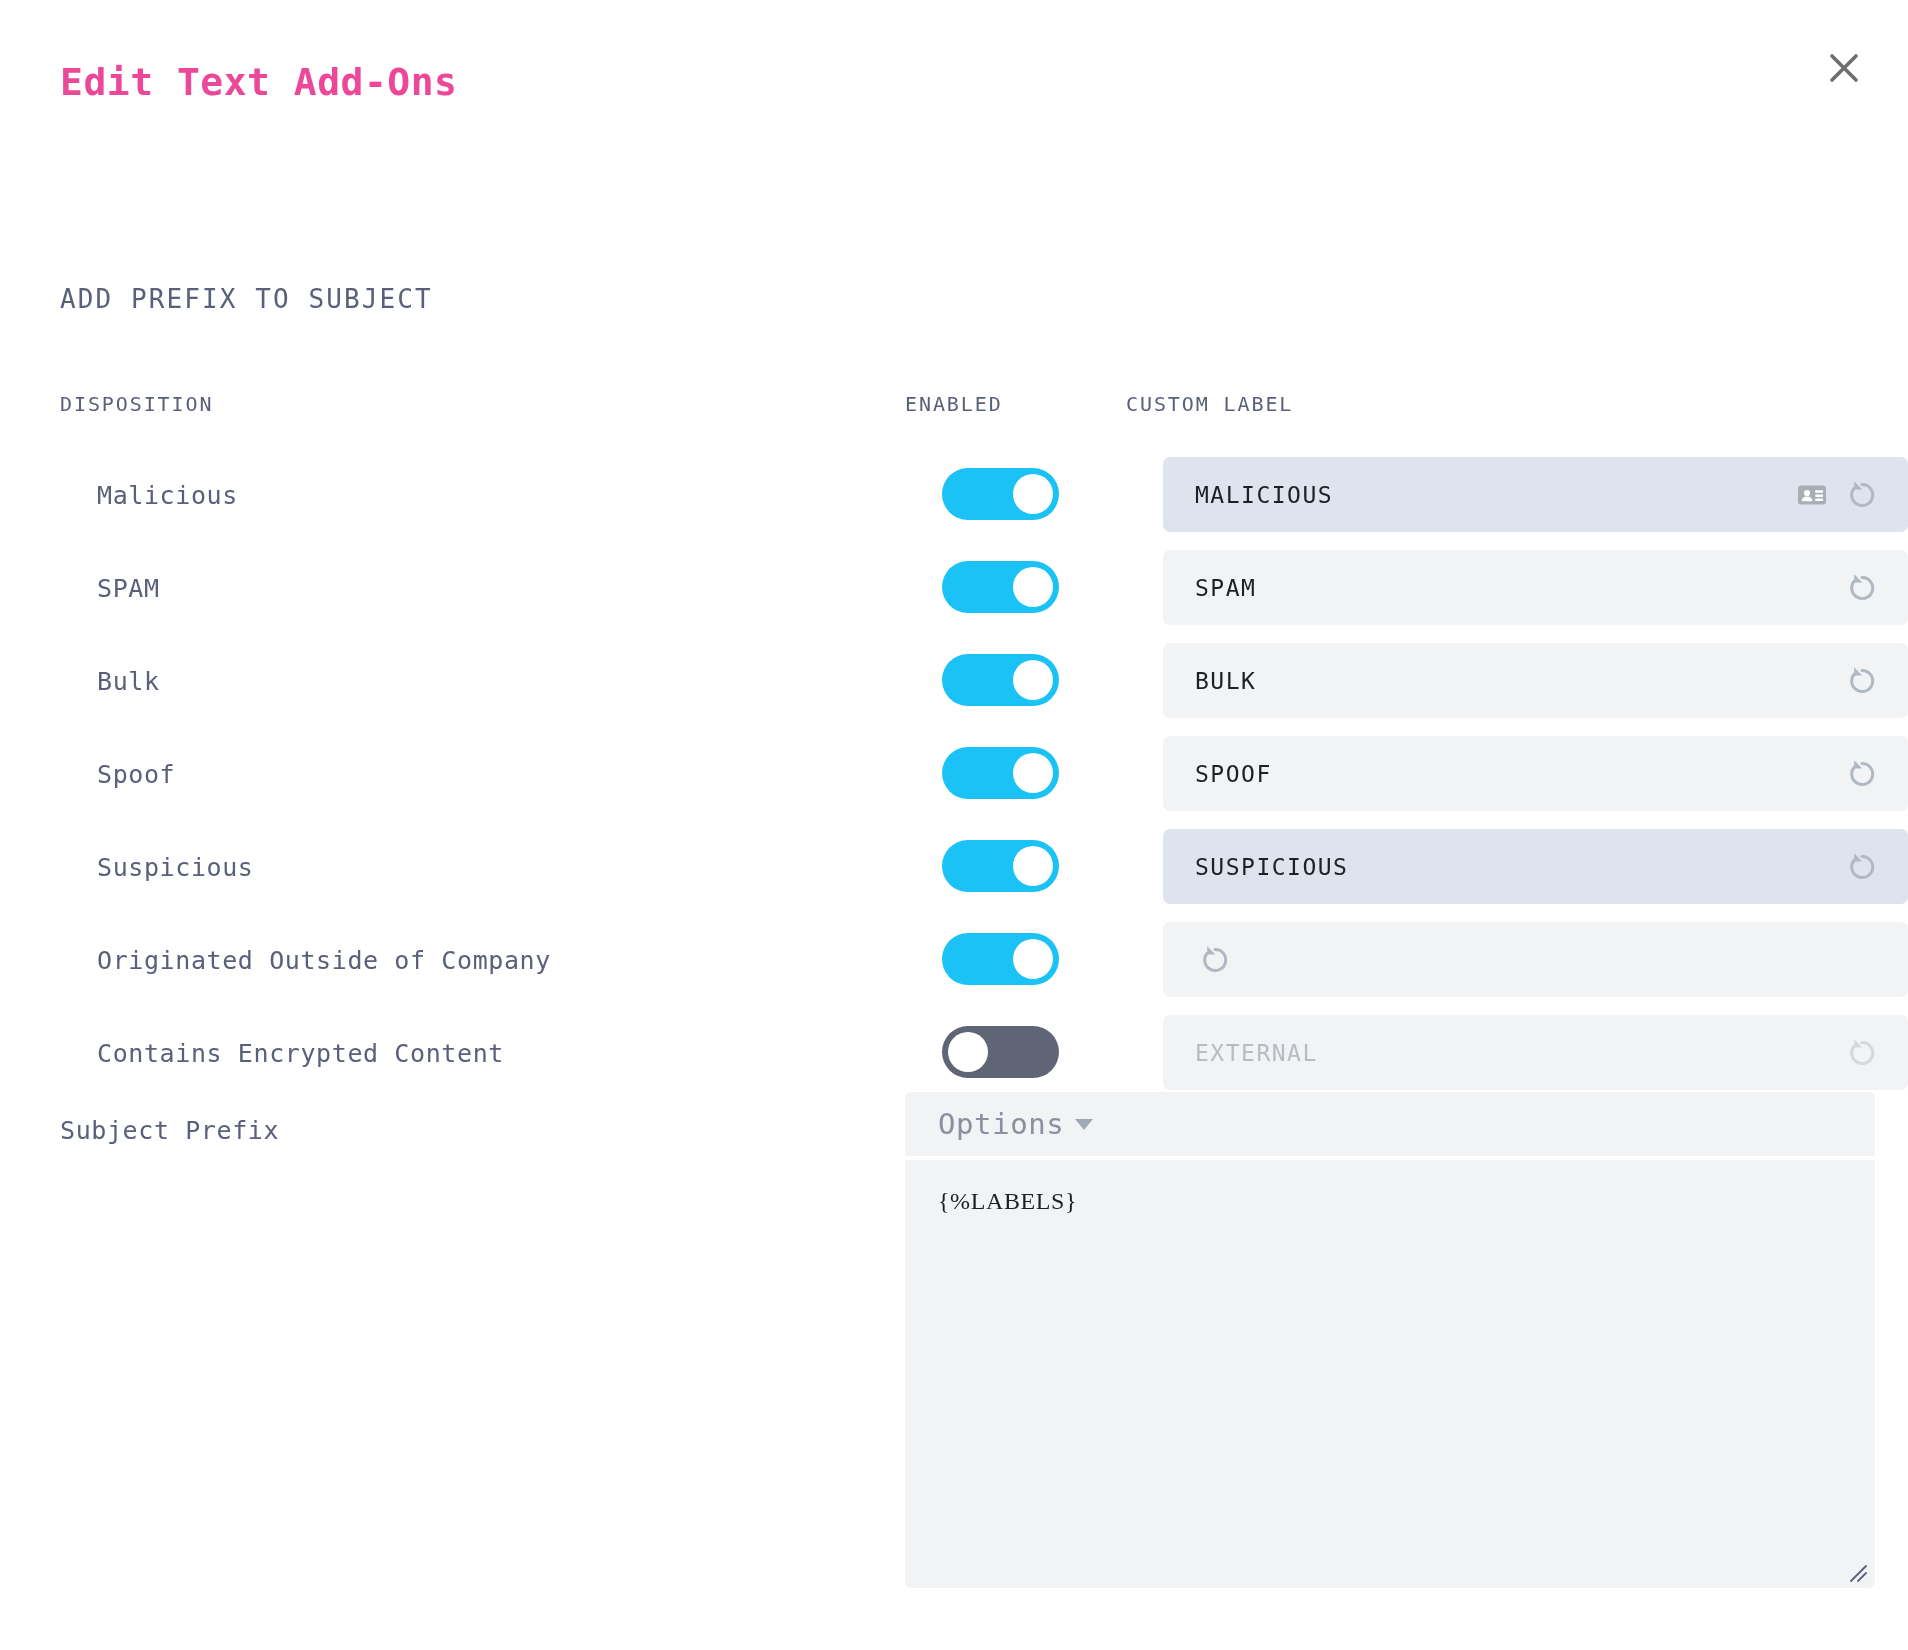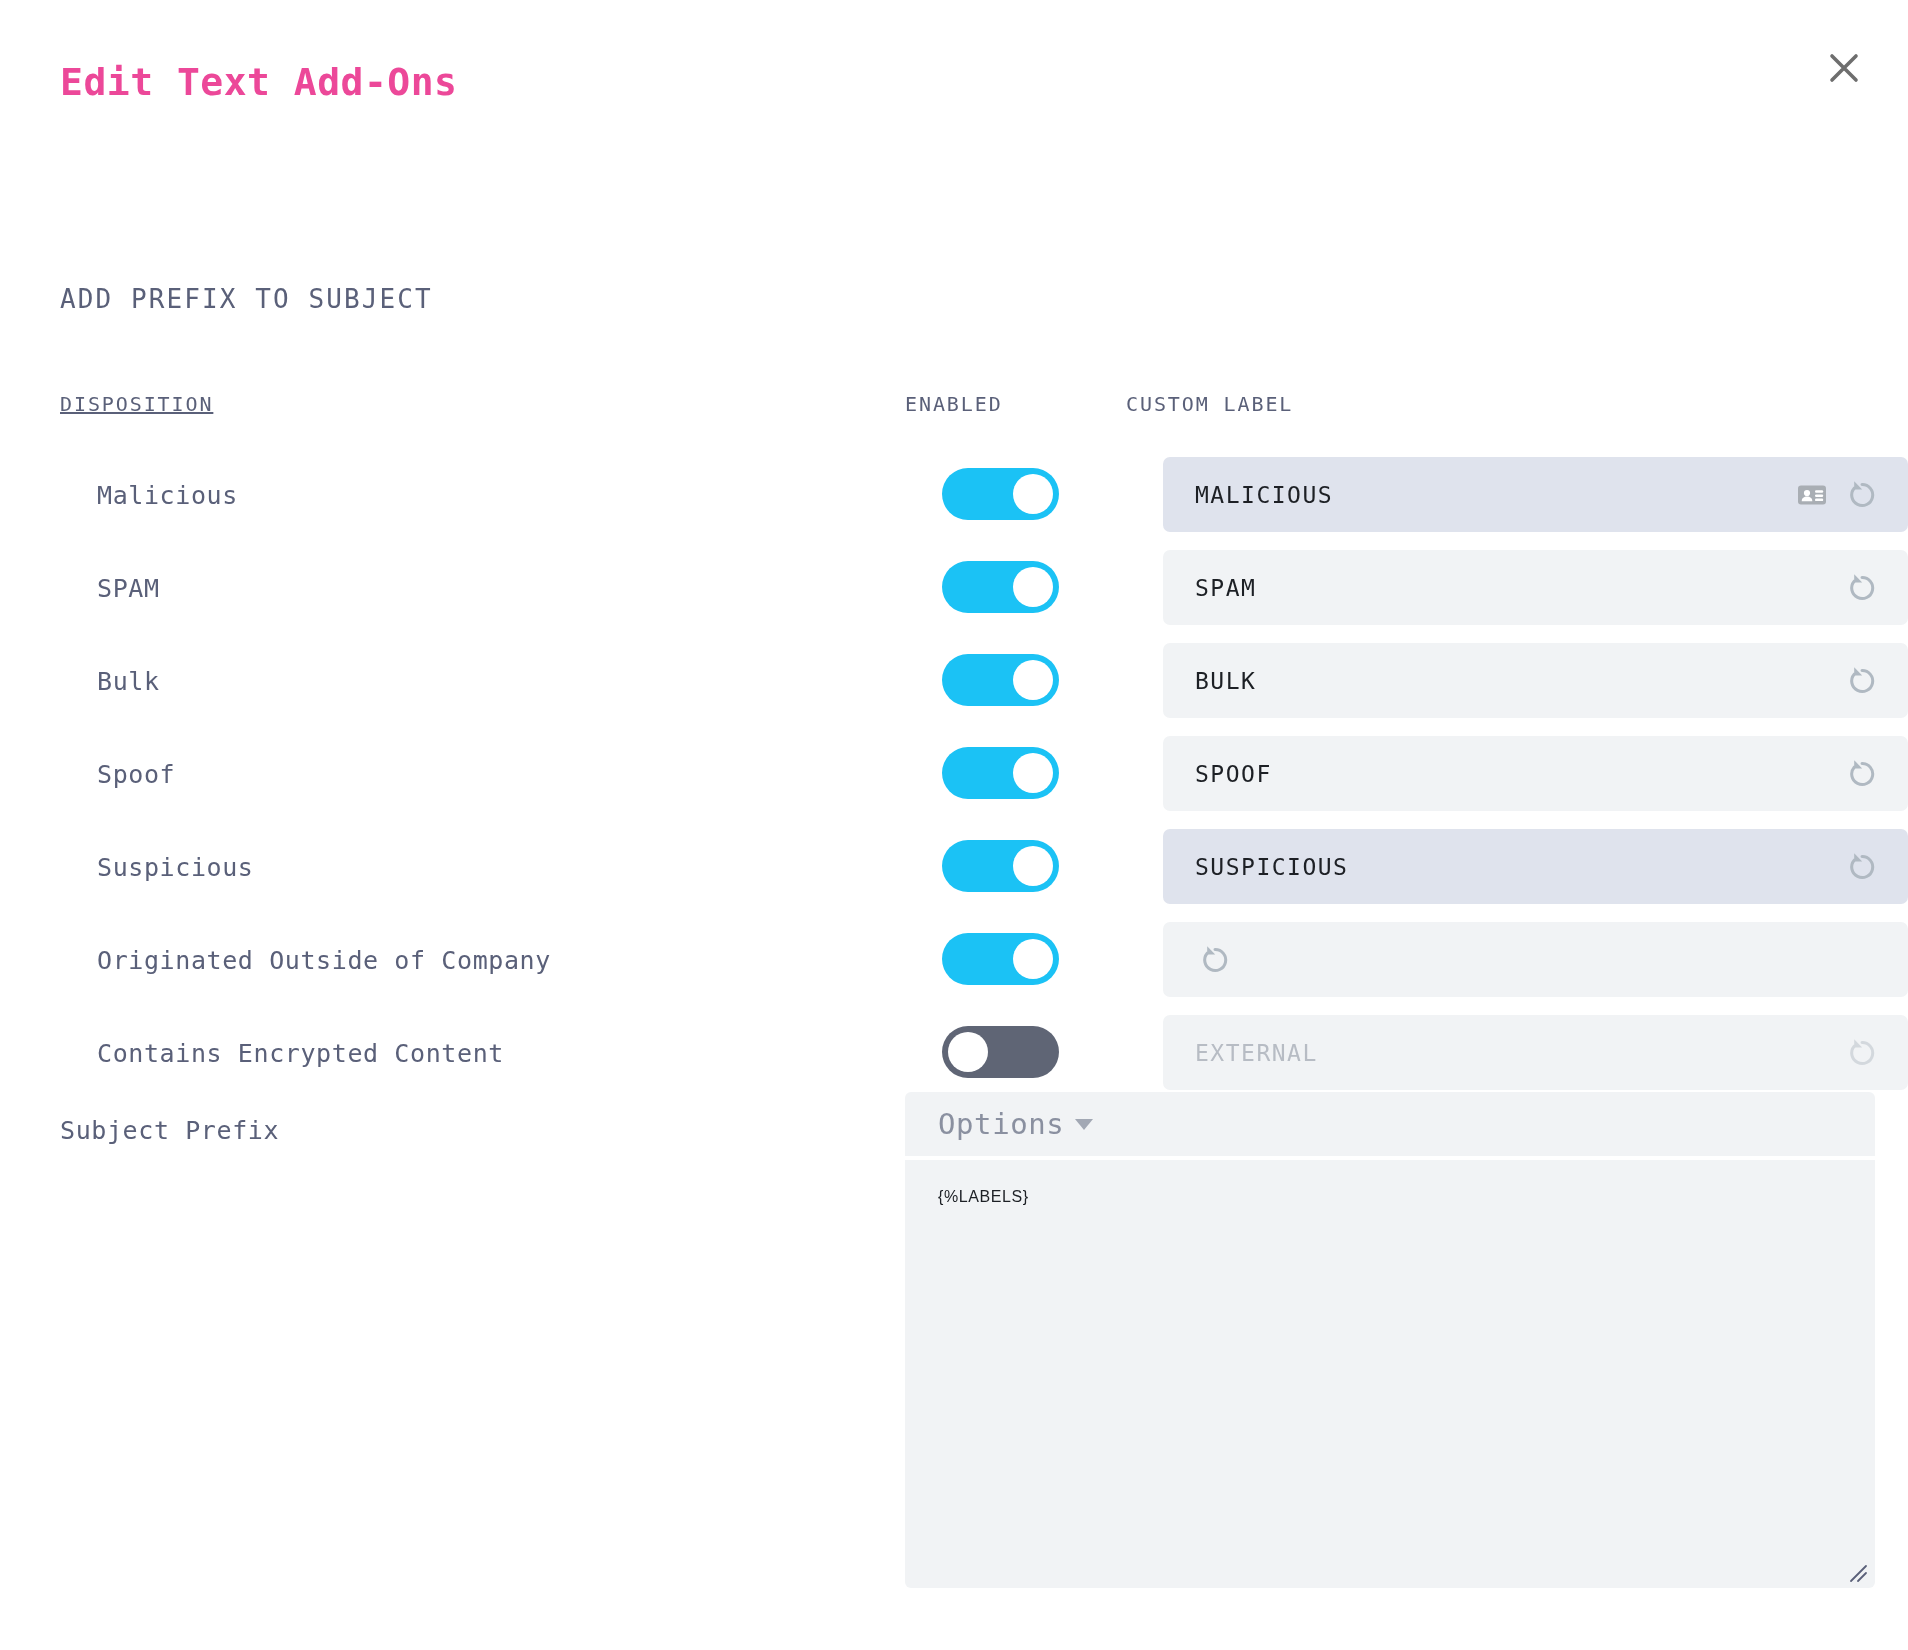--- a/index.html
+++ b/index.html
@@ -60,21 +60,21 @@
   }
 
   
   .col-head {
     position: absolute;
     font-size: 20px;
     letter-spacing: 1.9px;
     color: #5a6079;
     white-space: nowrap;
   }
-  .col-head.disposition { left: 60px;  top: 392px; text-decoration: underline; }
+  .col-head.disposition { left: 60px;  top: 392px; }
   .col-head.enabled     { left: 905px; top: 392px; }
   .col-head.custom      { left: 1126px; top: 392px; }
 
   
   .rows { position: absolute; left: 0; top: 455px; width: 1908px; padding-left: 37px; }
 
   .row {
     position: relative;
     height: 93px;
   }
@@ -212,24 +212,24 @@
     left: 905px;
     top: 1160px;
     width: 970px;
     height: 428px;
     background: #f1f3f5;
     border-radius: 0 0 6px 6px;
     padding: 28px 0 0 33px;
     overflow: hidden;
   }
   .editor-text {
-    font-size: 16px;
+    font-size: 24px;
     letter-spacing: 0.6px;
     color: #1d2025;
-    font-family: Liberation Sans, sans-serif;
+    font-family: Liberation Serif, serif;
     white-space: pre-wrap;
     cursor: text;
   }
   .resize-handle {
     position: absolute;
     right: 4px;
     bottom: 2px;
     width: 26px;
     height: 26px;
     cursor: nwse-resize;

